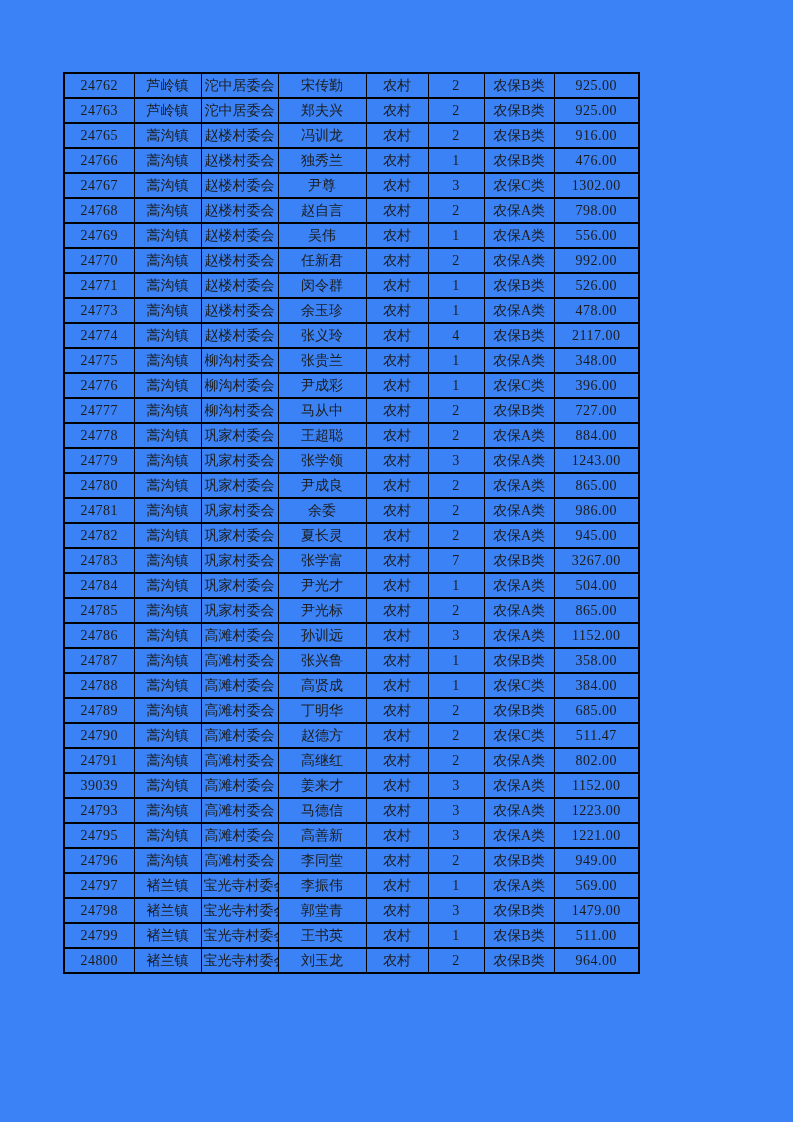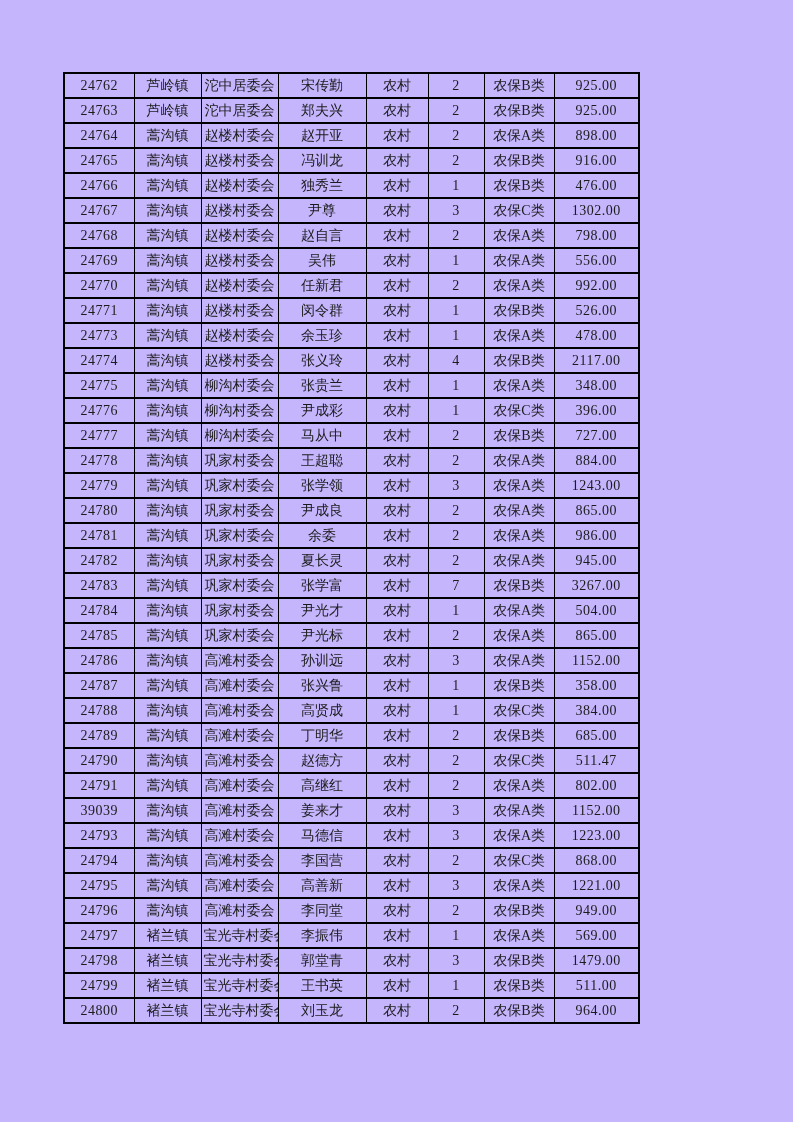--- a/index.html
+++ b/index.html
@@ -5,21 +5,21 @@
   html, body { margin: 0; padding: 0; }
   body {
     width: 793px; height: 1122px;
     background: #ffffff;
     position: relative;
     font-family: "Liberation Serif", "DejaVu Serif", serif;
   }
   .page {
     position: absolute; left: 0; top: 0;
     width: 793px; height: 1122px;
-    background: #c4b5fd;
+    background: #3b82f6;
   }
   table.records {
     position: absolute;
     left: 63px; top: 72px;
     width: 575px;
     border-collapse: collapse;
     table-layout: fixed;
     border: 2px solid #000000;
   }
   table.records td {
@@ -67,30 +67,20 @@
           <td class="num">24763</td>
           <td>芦岭镇</td>
           <td>沱中居委会</td>
           <td>郑夫兴</td>
           <td>农村</td>
           <td class="num">2</td>
           <td>农保B类</td>
           <td class="num">925.00</td>
         </tr>
         <tr>
-          <td class="num">24764</td>
-          <td>蒿沟镇</td>
-          <td>赵楼村委会</td>
-          <td>赵开亚</td>
-          <td>农村</td>
-          <td class="num">2</td>
-          <td>农保A类</td>
-          <td class="num">898.00</td>
-        </tr>
-        <tr>
           <td class="num">24765</td>
           <td>蒿沟镇</td>
           <td>赵楼村委会</td>
           <td>冯训龙</td>
           <td>农村</td>
           <td class="num">2</td>
           <td>农保B类</td>
           <td class="num">916.00</td>
         </tr>
         <tr>
@@ -355,30 +345,20 @@
         </tr>
         <tr>
           <td class="num">24793</td>
           <td>蒿沟镇</td>
           <td>高滩村委会</td>
           <td>马德信</td>
           <td>农村</td>
           <td class="num">3</td>
           <td>农保A类</td>
           <td class="num">1223.00</td>
-        </tr>
-        <tr>
-          <td class="num">24794</td>
-          <td>蒿沟镇</td>
-          <td>高滩村委会</td>
-          <td>李国营</td>
-          <td>农村</td>
-          <td class="num">2</td>
-          <td>农保C类</td>
-          <td class="num">868.00</td>
         </tr>
         <tr>
           <td class="num">24795</td>
           <td>蒿沟镇</td>
           <td>高滩村委会</td>
           <td>高善新</td>
           <td>农村</td>
           <td class="num">3</td>
           <td>农保A类</td>
           <td class="num">1221.00</td>

